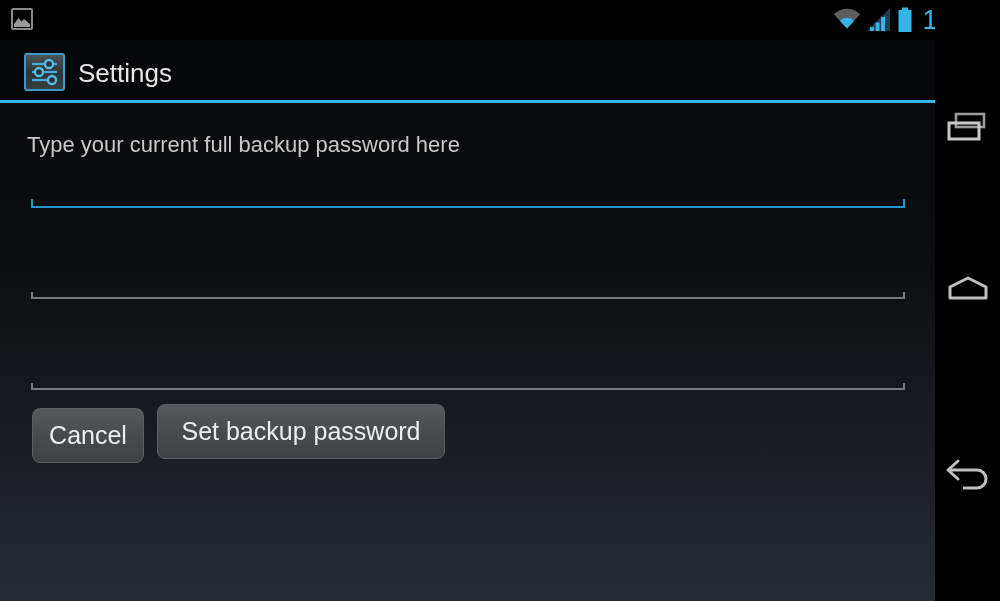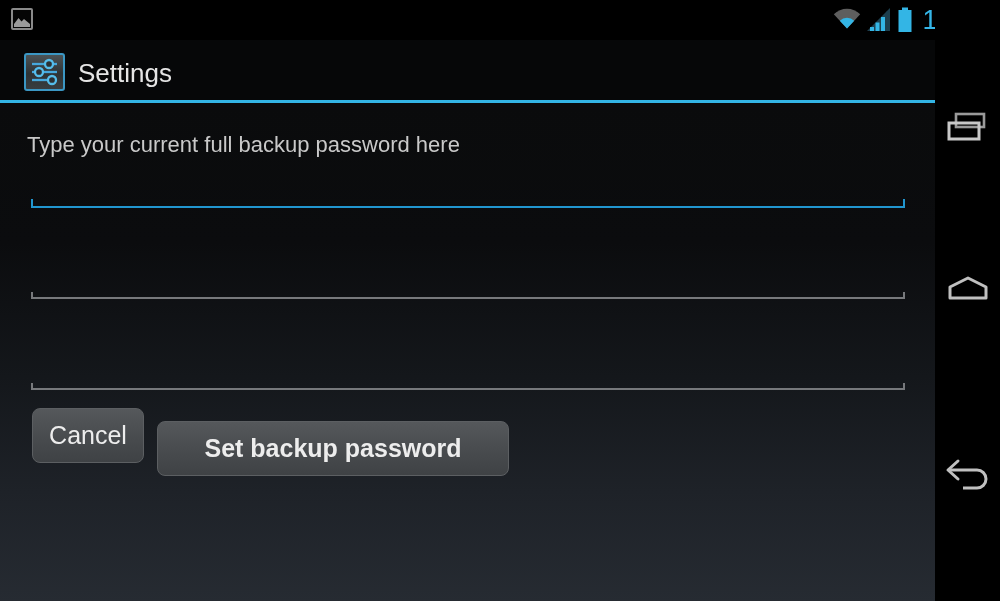--- a/index.html
+++ b/index.html
@@ -267,21 +267,21 @@
     </div>
 
     <div class="field-line unfocused" style="top:278px;">
       <div class="tick-l"></div>
       <div class="bar"></div>
       <div class="tick-r"></div>
     </div>
 
     <div class="btn" style="left:32px; top:305px; width:112px;">Cancel</div>
 
-    <div class="btn" style="left:157px; top:318px; width:352px;font-weight:bold;">Set backup password</div>
+    <div class="btn" style="left:157px; top:301px; width:288px;">Set backup password</div>
   </div>
 
   <div id="nav-bar">
 
     <div class="nav-key" style="top:97px;">
       <span>
         <svg width="46" height="40" viewBox="0 0 46 40">
           <rect x="11" y="6" width="28" height="13" fill="none" stroke="#9a9a9a" stroke-width="2.6"></rect>
           <rect x="4" y="15" width="30" height="16" fill="none" stroke="#c8c8c8" stroke-width="3"></rect>
         </svg>

